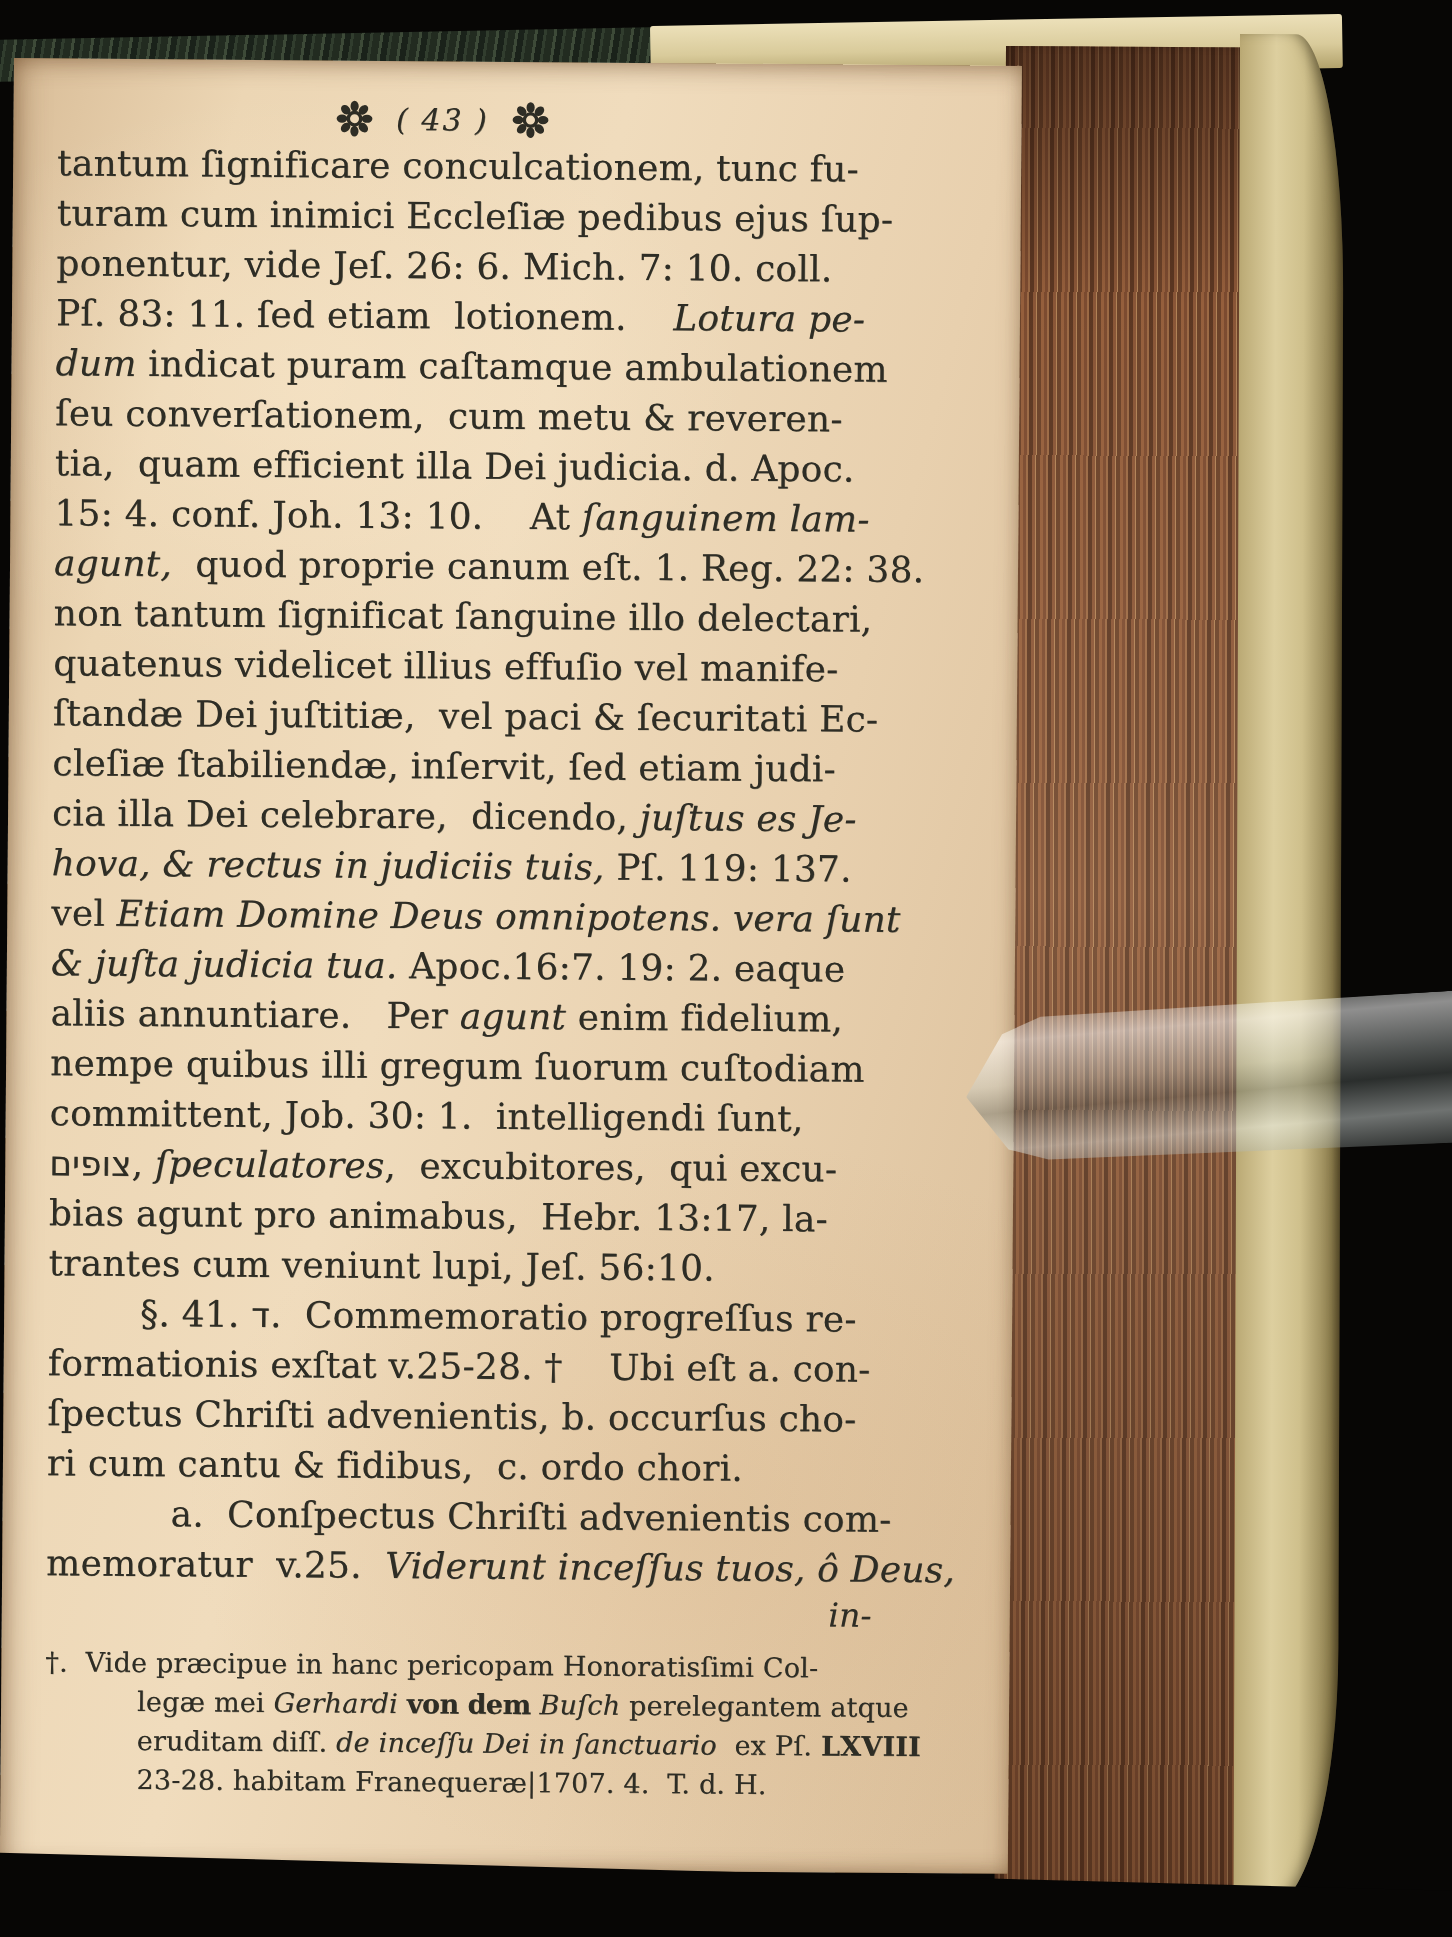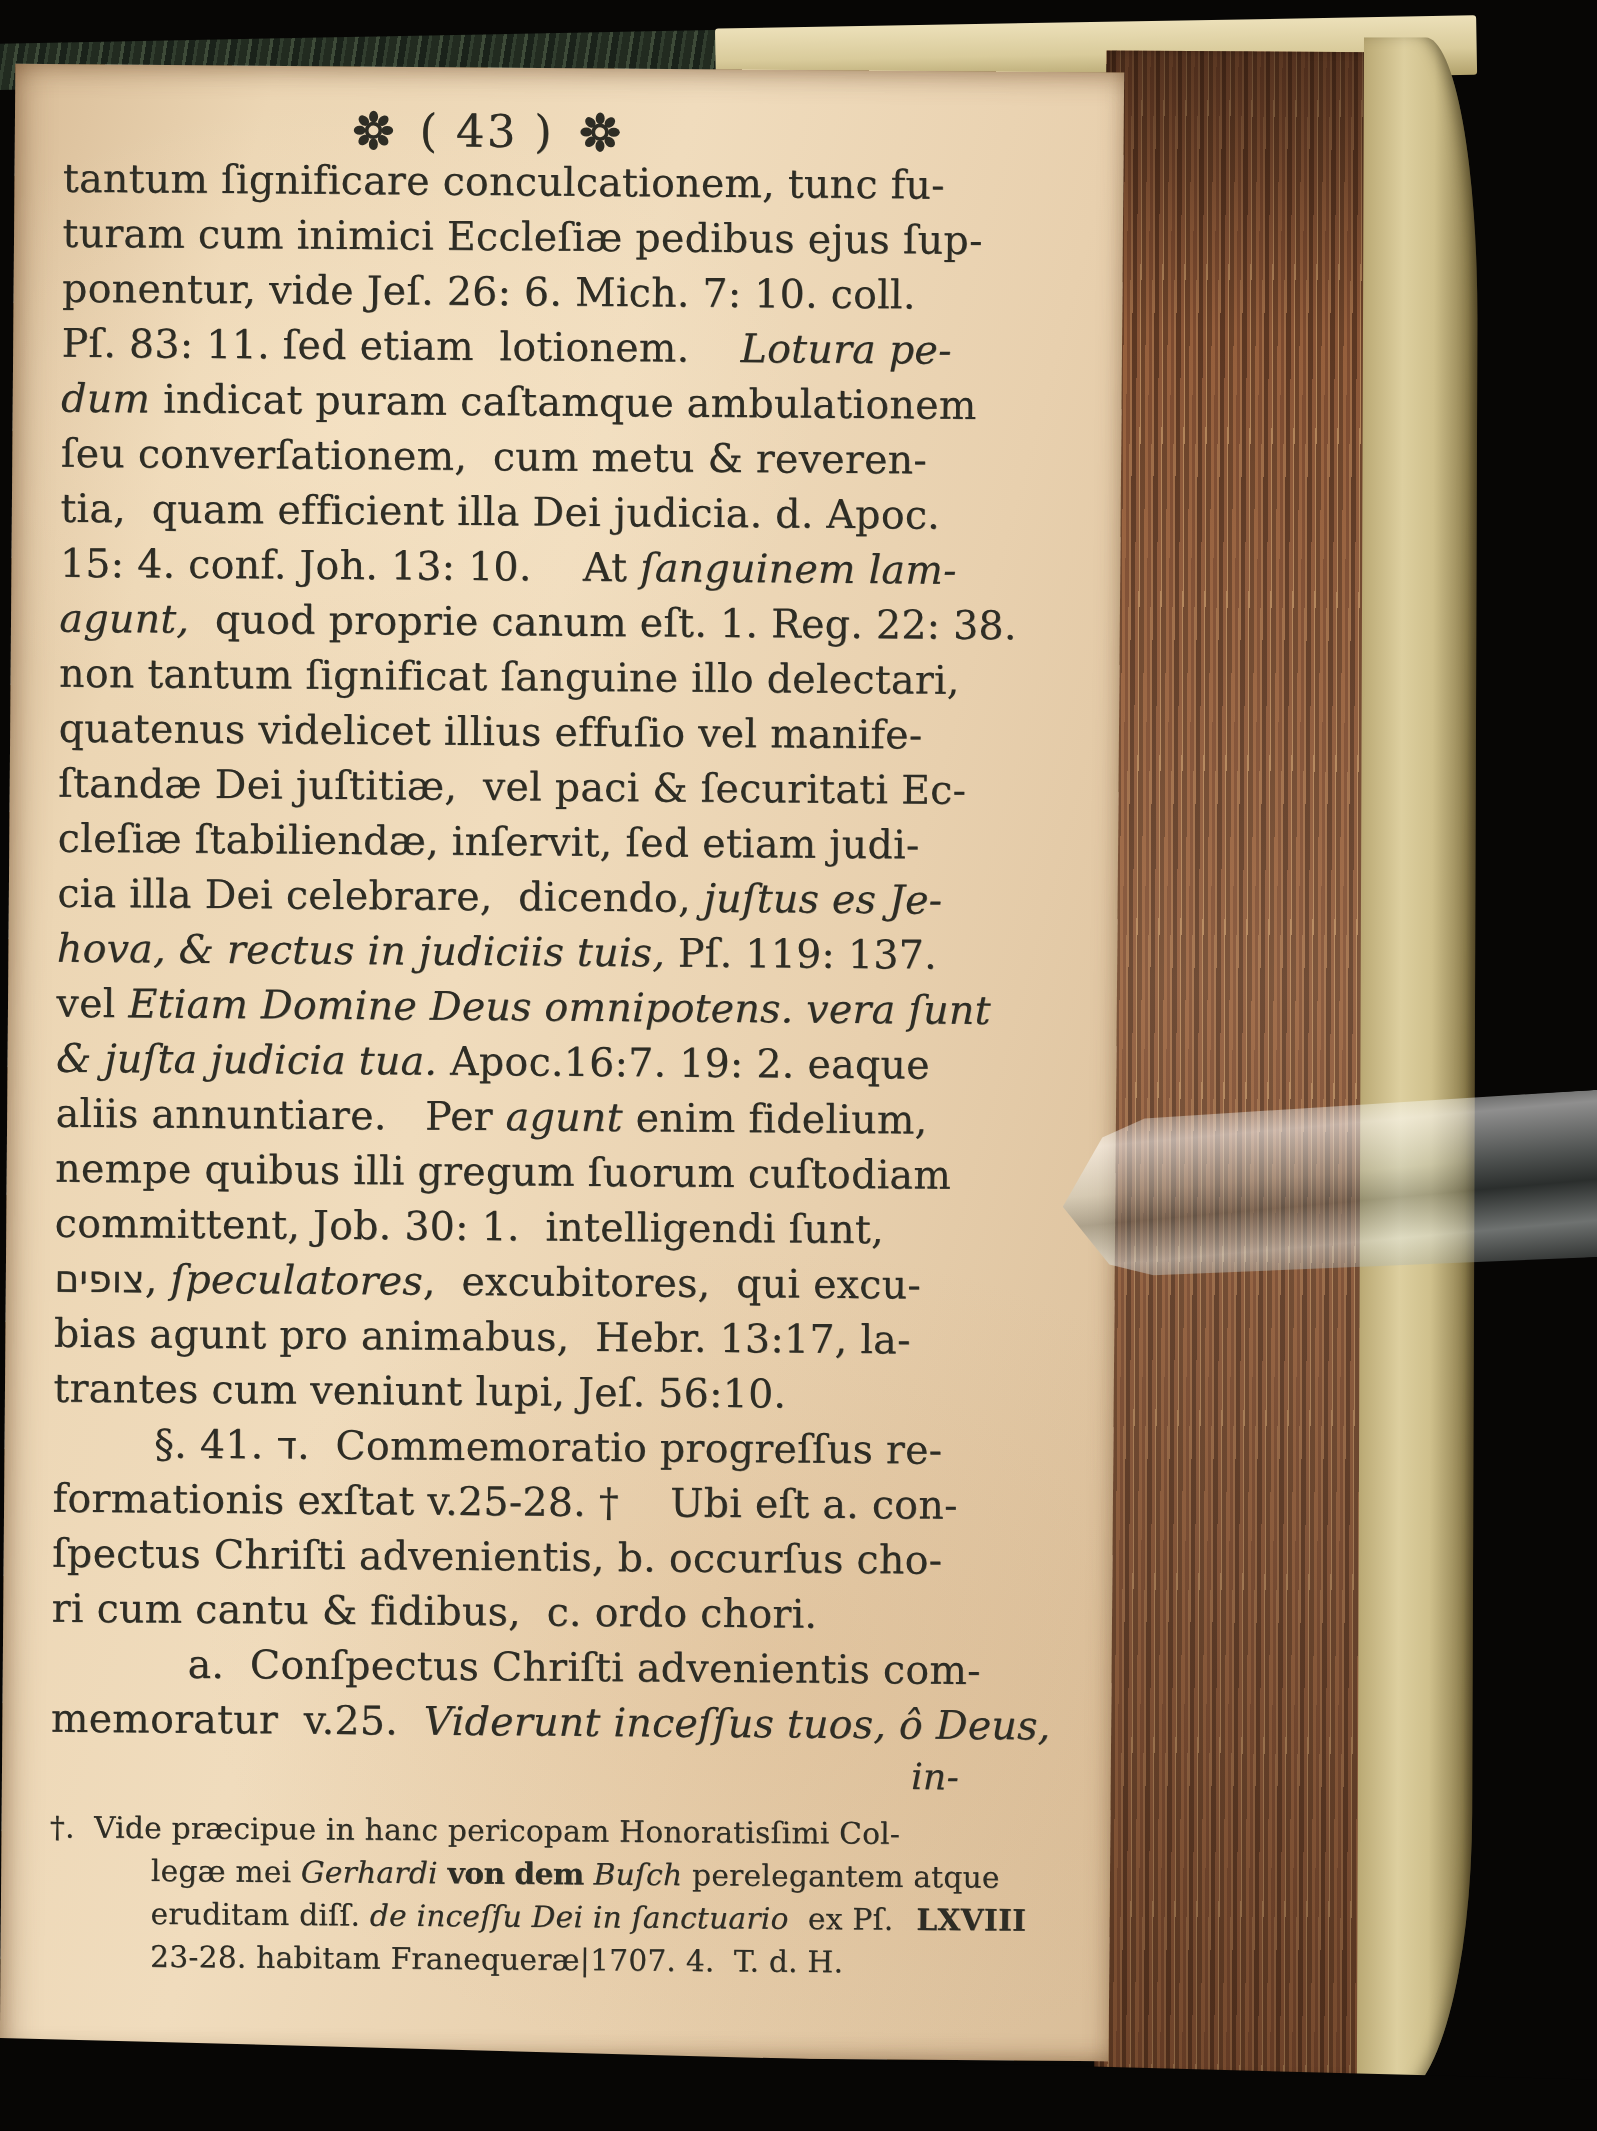--- a/index.html
+++ b/index.html
@@ -51,36 +51,37 @@
       inset 0 16px 26px -14px rgba(95,60,28,0.45),
       inset -14px 0 22px -14px rgba(95,60,28,0.35),
       inset 0 -14px 22px -14px rgba(95,60,28,0.4);
     color:#2e2d25;
   }
   .page-header{
     position:absolute;left:44px;top:32px;width:770px;height:52px;
     display:flex;justify-content:center;align-items:center;gap:22px;
   }
   .page-num{
-    font-size:41px;letter-spacing:2px;
+    font-size:30px;letter-spacing:2px;
     text-shadow:0.4px 0.3px 0.6px rgba(46,45,37,0.55);
+    font-style:italic;
   }
   .body-text{
     position:absolute;left:44px;top:80px;width:968px;
     font-size:36px;line-height:50px;letter-spacing:0.2px;
     text-shadow:0.4px 0.3px 0.6px rgba(46,45,37,0.5);
   }
   .tl{white-space:pre-wrap;height:50px;overflow:visible;}
   .tl span{white-space:pre-wrap;}
   .ind1{padding-left:92px;}
   .ind2{padding-left:124px;}
   .sr{}
   .si{font-style:italic;}
   .sh{font-family:"DejaVu Sans", sans-serif;font-weight:normal;font-size:0.95em;}
-  .sb{font-weight:bold;margin-left:12px;}
+  .sb{font-weight:bold;}
   .sf{font-weight:bold;letter-spacing:-0.5px;}
   .catchword{
     text-align:right;padding-right:142px;font-style:italic;
     font-size:33px;line-height:42px;height:42px;
   }
   .footnote{
     margin-top:12px;font-size:27px;line-height:39px;letter-spacing:0.2px;
   }
   .footnote .tl{height:39px;}
   

